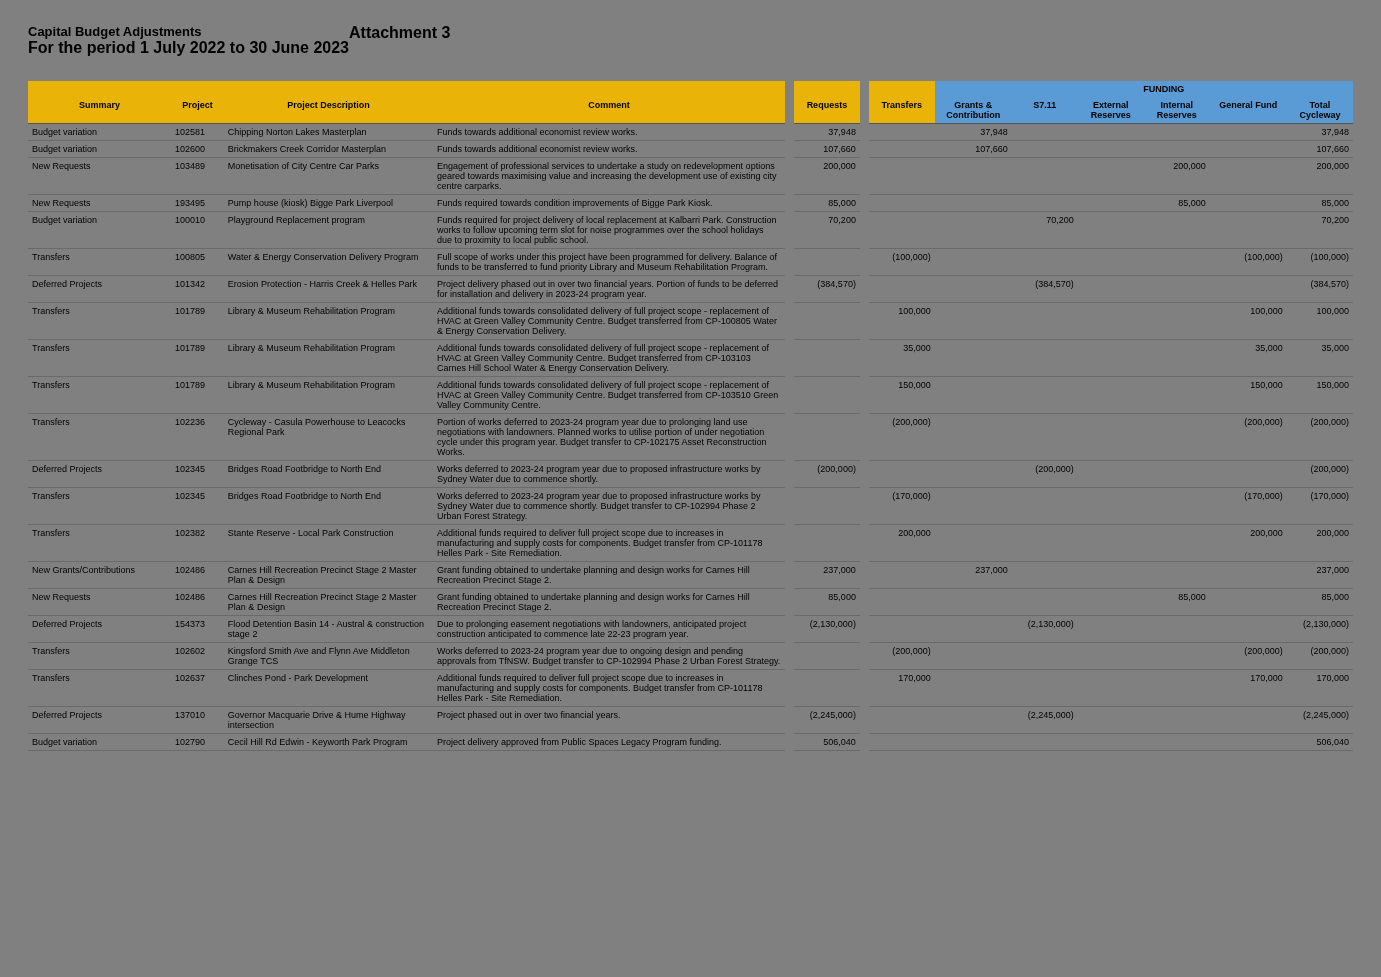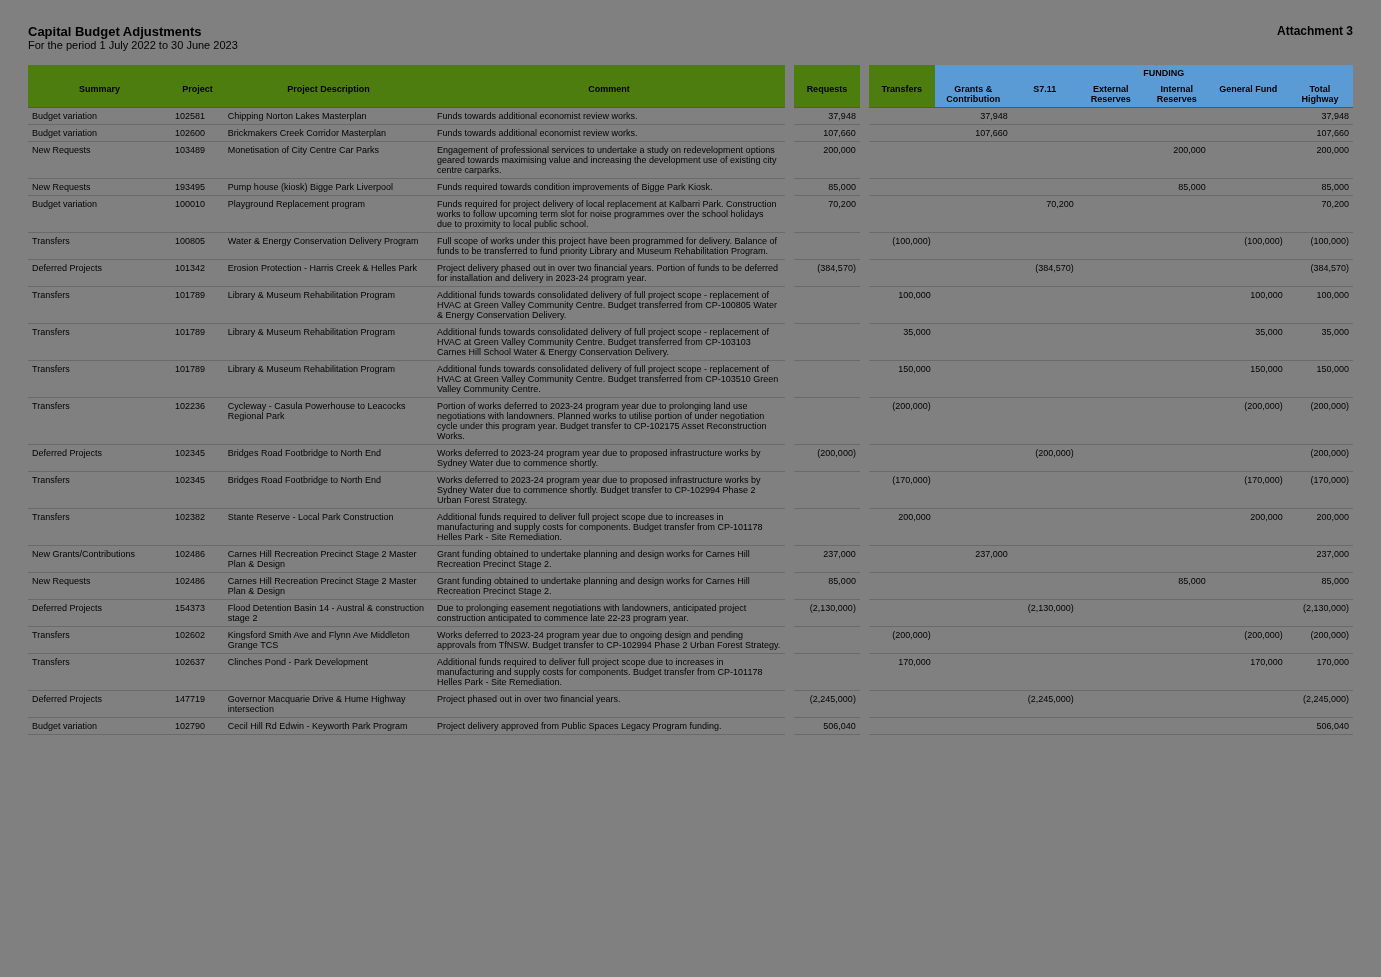--- a/index.html
+++ b/index.html
@@ -5,29 +5,29 @@
   * { box-sizing: border-box; }
   body {
     margin: 0;
     padding: 24px 28px;
     background: #808080;
     font-family: Arial, Helvetica, sans-serif;
     font-size: 10px;
     color: #000;
     width: 1381px;
   }
-  .header-row { display: flex; justify-content: space-between; align-items: flex-start; margin-bottom: 6px; }
+  .header-row { display: flex; align-items: flex-start; margin-bottom: 16px; }
   .title { font-size: 13px; font-weight: bold; }
-  .subtitle { font-size: 11px; font-weight: normal; margin-bottom: 8px; }
-  .attach { font-size: 12px; font-weight: bold; }
+  .subtitle { font-size: 16px; font-weight: bold; margin-bottom: 8px; }
+  .attach { font-size: 16px; font-weight: bold; }
   table { border-collapse: collapse; width: 100%; table-layout: fixed; }
   th, td { padding: 3px 4px; vertical-align: top; font-size: 9px; border-bottom: 1px solid #6a6a6a; }
   thead th { background: #808080; font-weight: bold; text-align: center; border-bottom: 1px solid #555; }
   thead .funding-hdr { background: #5b9bd5; }
-  thead .col-hdr { background: #4d7c0f; }
+  thead .col-hdr { background: #eab308; }
   thead tr.group-row th { border-bottom: none; padding-left: 44px; }
   .num { text-align: right; white-space: nowrap; }
   .txt { text-align: left; }
   col.summary { width: 130px; }
   col.project { width: 48px; }
   col.desc    { width: 190px; }
   col.comment { width: 320px; }
   col.gap     { width: 8px; }
   col.req     { width: 60px; }
   col.tran    { width: 60px; }
@@ -83,21 +83,21 @@
       <th class="col-hdr">Comment</th>
       <th class="gap"></th>
       <th class="col-hdr">Requests</th>
       <th class="gap"></th>
       <th class="col-hdr">Transfers</th>
       <th class="funding-hdr">Grants &amp; Contribution</th>
       <th class="funding-hdr">S7.11</th>
       <th class="funding-hdr">External Reserves</th>
       <th class="funding-hdr">Internal Reserves</th>
       <th class="funding-hdr">General Fund</th>
-      <th class="funding-hdr">Total Highway</th>
+      <th class="funding-hdr">Total Cycleway</th>
     </tr>
   </thead>
   <tbody id="tbody">
       <tr>
         <td class="txt">Budget variation</td>
         <td class="txt">102581</td>
         <td class="txt">Chipping Norton Lakes Masterplan</td>
         <td class="txt">Funds towards additional economist review works.</td>
         <td class="gap"></td>
         <td class="num">37,948</td>
@@ -393,21 +393,21 @@
         <td class="num">170,000</td>
         <td class="num"></td>
         <td class="num"></td>
         <td class="num"></td>
         <td class="num"></td>
         <td class="num">170,000</td>
         <td class="num">170,000</td>
       </tr>
       <tr>
         <td class="txt">Deferred Projects</td>
-        <td class="txt">147719</td>
+        <td class="txt">137010</td>
         <td class="txt">Governor Macquarie Drive &amp; Hume Highway intersection</td>
         <td class="txt">Project phased out in over two financial years.</td>
         <td class="gap"></td>
         <td class="num">(2,245,000)</td>
         <td class="gap"></td>
         <td class="num"></td>
         <td class="num"></td>
         <td class="num">(2,245,000)</td>
         <td class="num"></td>
         <td class="num"></td>

